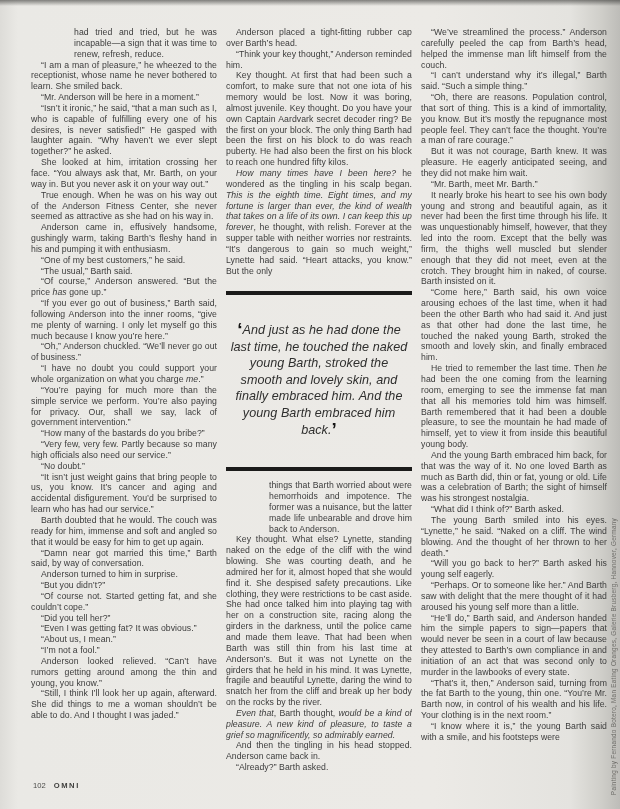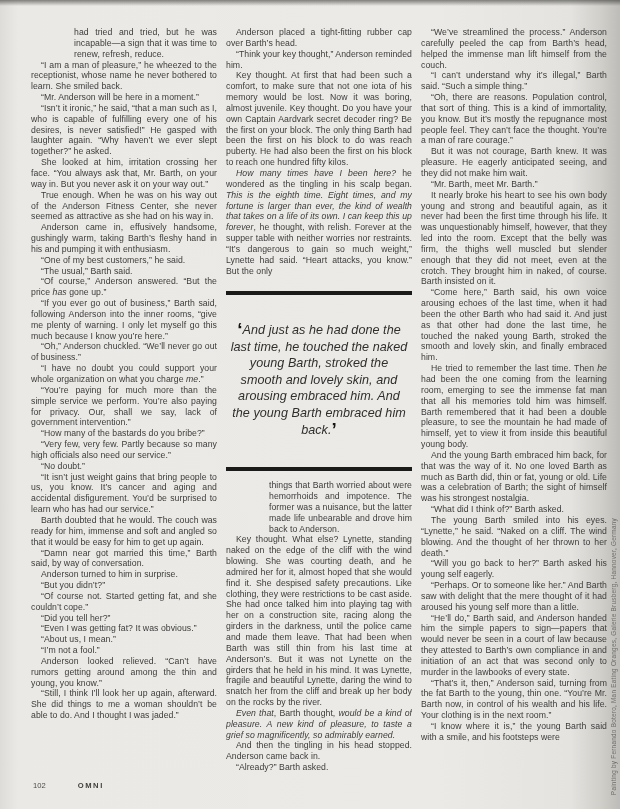--- a/index.html
+++ b/index.html
@@ -39,21 +39,21 @@
     text-indent:0;
   }
   .qmark {
     font-style:normal; font-weight:bold;
     font-size:19px; color:#151514;
     line-height:0; position:relative; top:2px;
   }
   .footer {
     position:absolute; left:33px; bottom:19px;
     font-size:7.6px; color:#4a4a48;
-    display:flex; align-items:baseline; gap:32px;
+    display:flex; align-items:baseline; gap:8px;
   }
   .footer .mag { letter-spacing:1.6px; font-weight:bold; color:#3f3f3d;margin-top:46px; }
   .credit {
     position:absolute; right:3px; bottom:14px;
     writing-mode:vertical-rl;
     transform:rotate(180deg);
     font-size:6.4px; letter-spacing:.25px;
     color:#6e6d69;
     white-space:nowrap;
   }
@@ -99,21 +99,21 @@
 
     <div class="col">
       <div class="col2-top">
           <p class="para">Anderson placed a tight-fitting rubber cap over Barth’s head.</p>
           <p class="para">“Think your key thought,” Anderson reminded him.</p>
           <p class="para">Key thought. At first that had been such a comfort, to make sure that not one iota of his memory would be lost. Now it was boring, almost juvenile. Key thought. Do you have your own Captain Aardvark secret decoder ring? Be the first on your block. The only thing Barth had been the first on his block to do was reach puberty. He had also been the first on his block to reach one hundred fifty kilos.</p>
           <p class="para"><em>How many times have I been here?</em> he wondered as the tingling in his scalp began. <em>This is the eighth time. Eight times, and my fortune is larger than ever, the kind of wealth that takes on a life of its own. I can keep this up forever</em>, he thought, with relish. Forever at the supper table with neither worries nor restraints. “It’s dangerous to gain so much weight,” Lynette had said. “Heart attacks, you know.” But the only</p>
         </div>
 
       <div class="pullquote">
-        <span class="qmark">‘</span><span>And just as he had done the last time, he touched the naked young Barth, stroked the smooth and lovely skin, and arousing embraced him. And the young Barth embraced him back.</span><span class="qmark">’</span>
+        <span class="qmark">‘</span><span>And just as he had done the last time, he touched the naked young Barth, stroked the smooth and lovely skin, and finally embraced him. And the young Barth embraced him back.</span><span class="qmark">’</span>
       </div>
 
       <div class="continued">
           <p class="para">things that Barth worried about were hemorrhoids and impotence. The former was a nuisance, but the latter made life unbearable and drove him back to Anderson.</p>
           <p class="para">Key thought. What else? Lynette, standing naked on the edge of the cliff with the wind blowing. She was courting death, and he admired her for it, almost hoped that she would find it. She despised safety precautions. Like clothing, they were restrictions to be cast aside. She had once talked him into playing tag with her on a construction site, racing along the girders in the darkness, until the police came and made them leave. That had been when Barth was still thin from his last time at Anderson’s. But it was not Lynette on the girders that he held in his mind. It was Lynette, fragile and beautiful Lynette, daring the wind to snatch her from the cliff and break up her body on the rocks by the river.</p>
           <p class="para"><em>Even that</em>, Barth thought, <em>would be a kind of pleasure. A new kind of pleasure, to taste a grief so magnificently, so admirably earned.</em></p>
           <p class="para">And then the tingling in his head stopped. Anderson came back in.</p>
           <p class="para">“Already?” Barth asked.</p>
         </div>
     </div>

